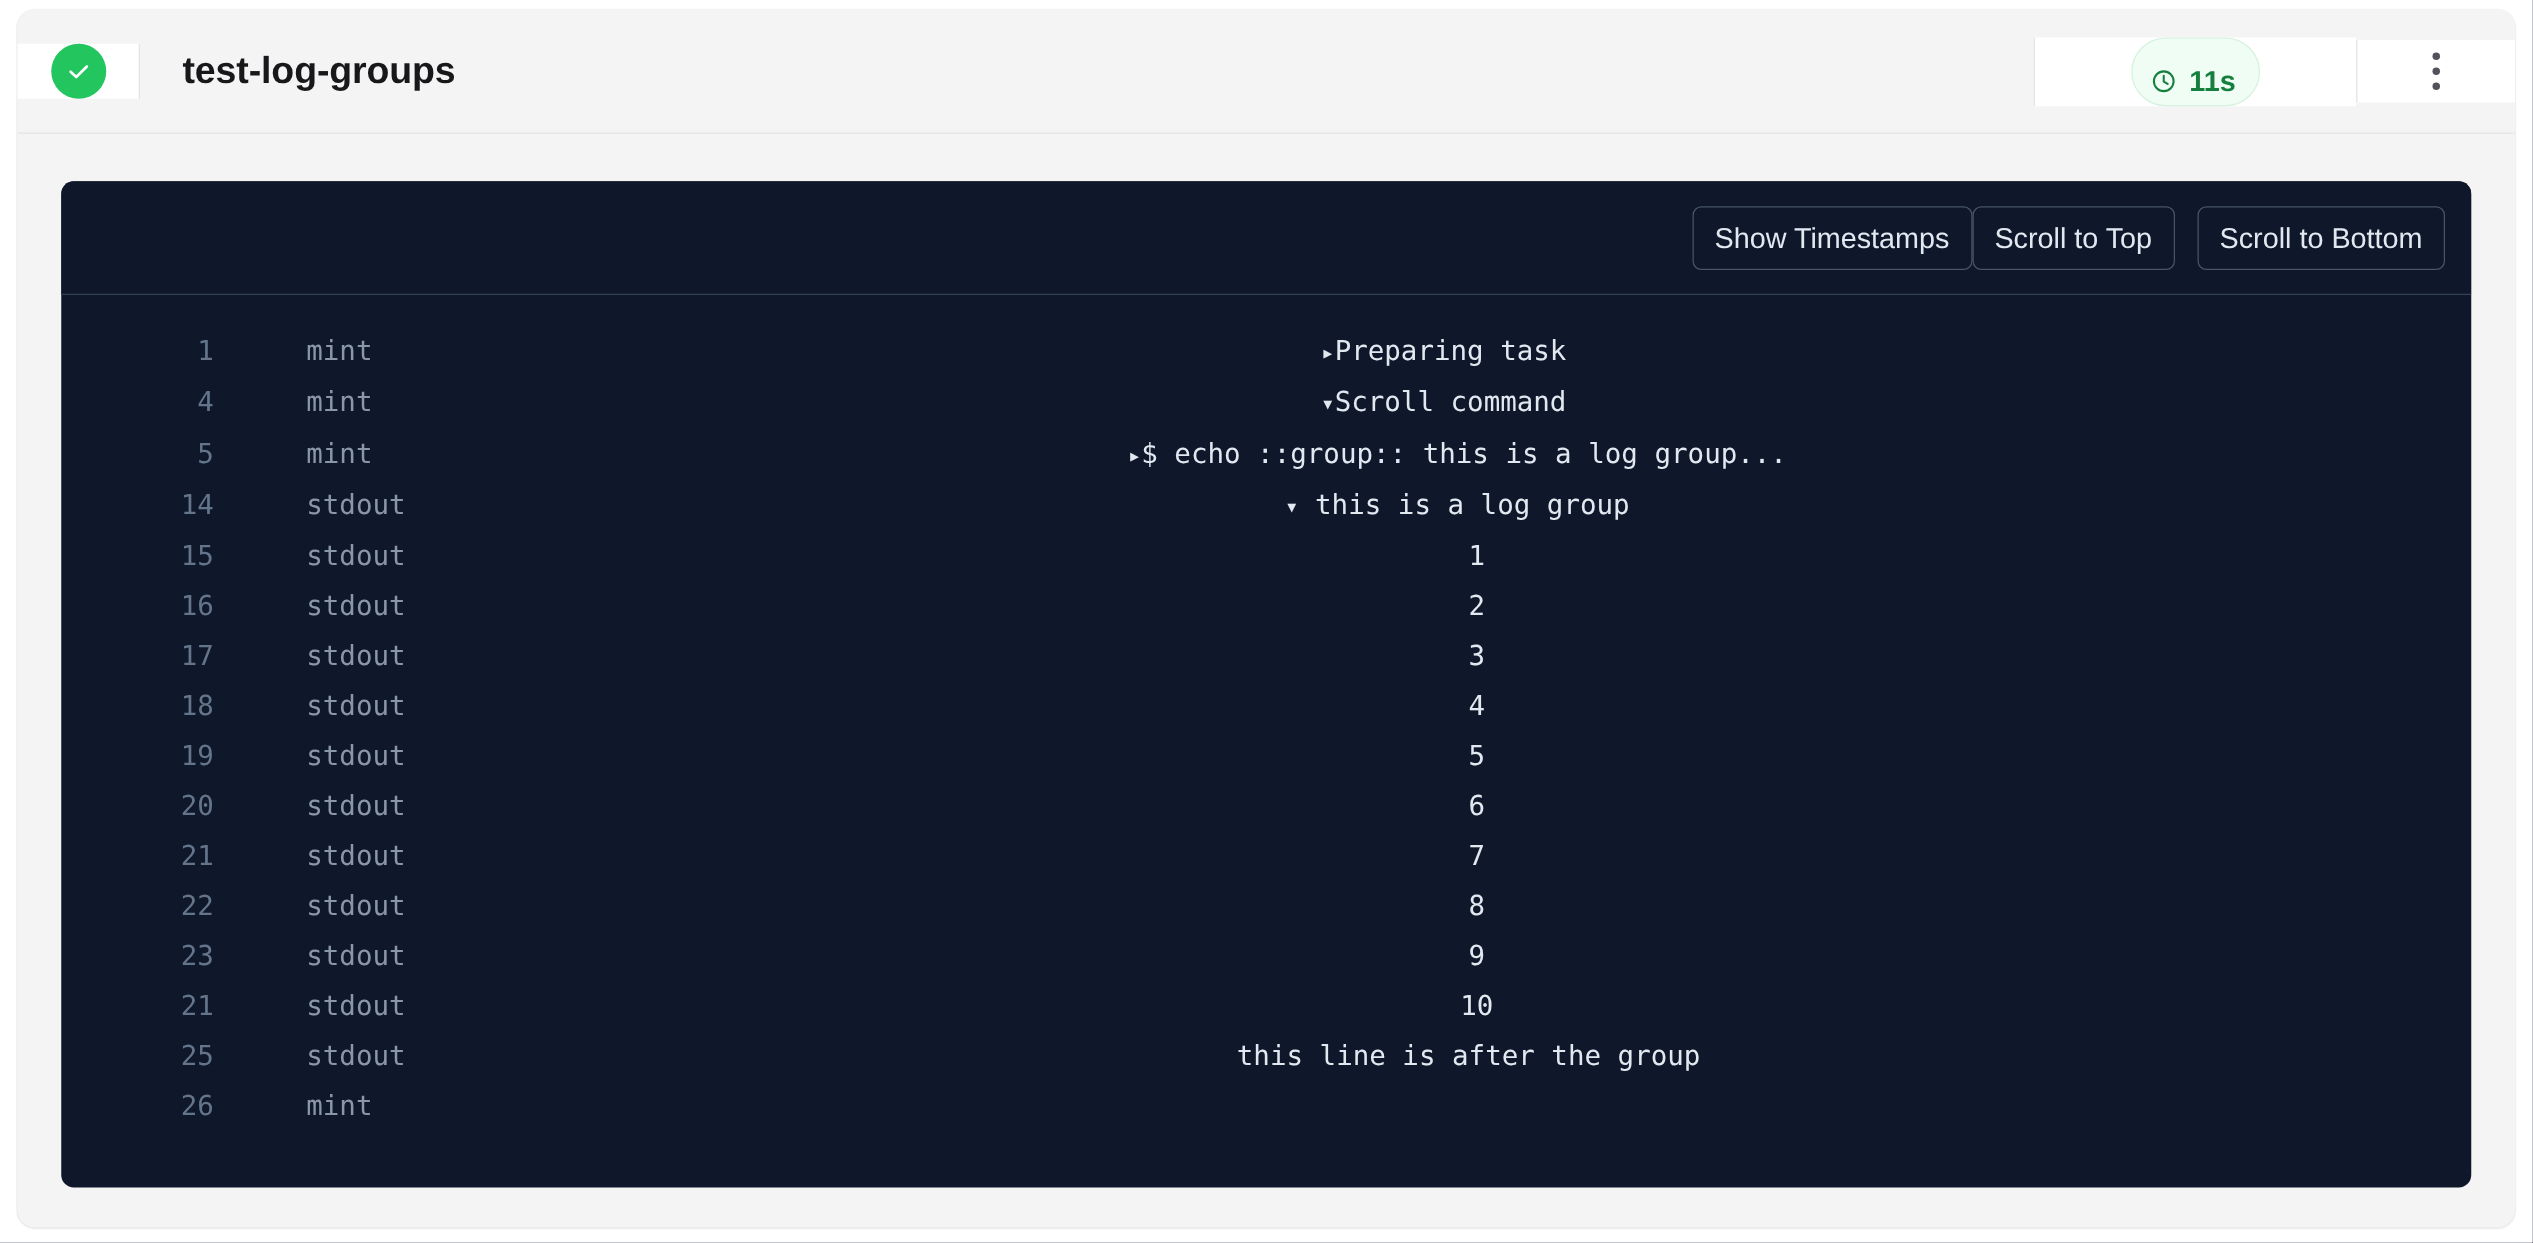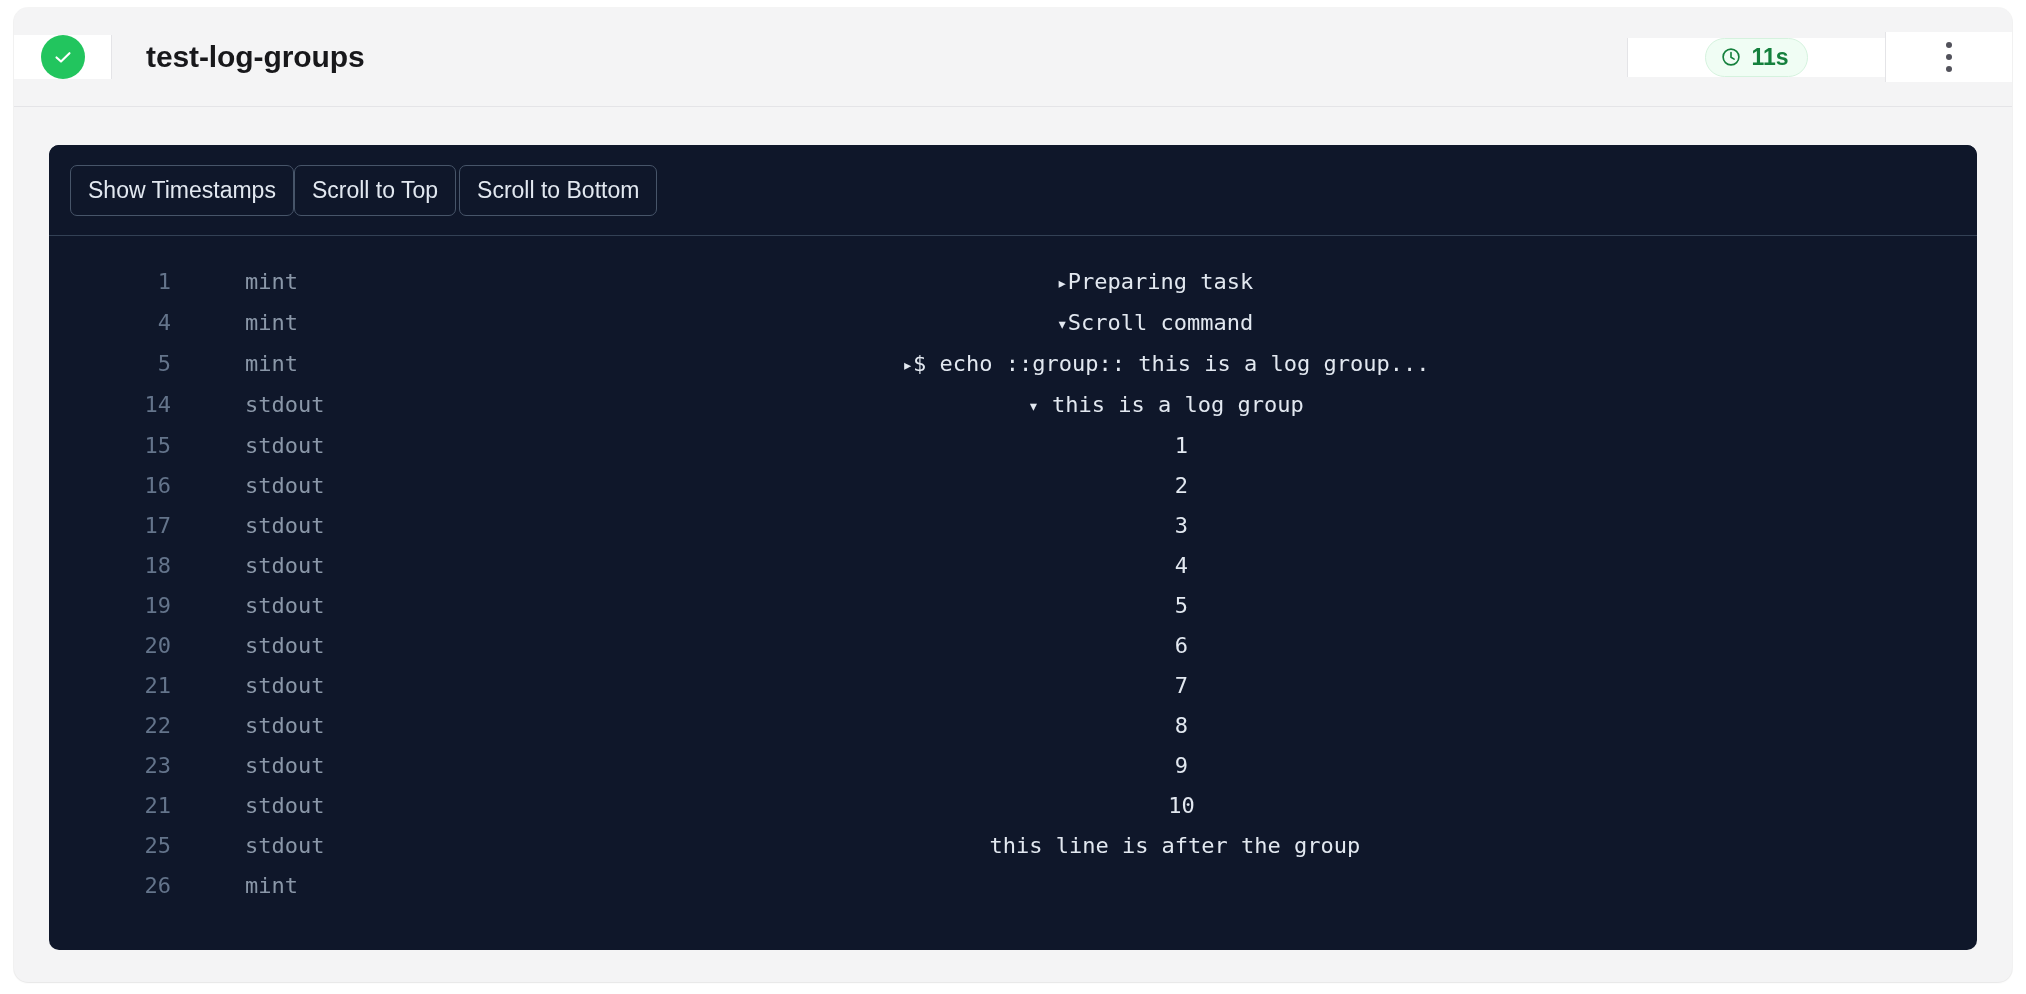--- a/index.html
+++ b/index.html
@@ -85,21 +85,21 @@
     justify-content: center;
     box-sizing: border-box;
   }
   .duration-badge {
     display: inline-flex;
     align-items: center;
     gap: 9px;
     background: #f0fdf4;
     border: 1px solid #d5f2de;
     border-radius: 999px;
-    padding: 7px 18px 7px 14px;
+    padding: 23px 18px 7px 14px;
     color: #15803d;
     font-size: 23px;
     font-weight: 700;
     line-height: 1;
   }
   .duration-badge svg { display:block; }
 
   .header-menu-cell {
     flex: 0 0 auto;
     width: 127px;
@@ -137,36 +137,36 @@
     border-radius: 10px;
     overflow: hidden;
     box-sizing: border-box;
   }
   .log-toolbar {
     height: 91px;
     background: #0f172a;
     border-bottom: 1px solid #334155;
     display: flex;
     align-items: center;
-    justify-content: flex-start;
+    justify-content: flex-end;
     padding: 0 21px;
     box-sizing: border-box;
   }
   .log-btn {
     background: transparent;
     border: 1px solid #475569;
     border-radius: 7px;
     color: #e2e8f0;
     font-family: "Liberation Sans", sans-serif;
     font-size: 23px;
     line-height: 1;
     padding: 13px 17px;
     cursor: pointer;
   }
-  .toolbar-right { display: flex; gap: 3px; }
+  .toolbar-right { display: flex; gap: 18px; }
 
   .log-body {
     padding: 26px 0 14px 0;
     box-sizing: border-box;
     font-family: "DejaVu Sans Mono", monospace;
     font-size: 22px;
     line-height: 40px;
     height: 714px;
     overflow: hidden;
   }

